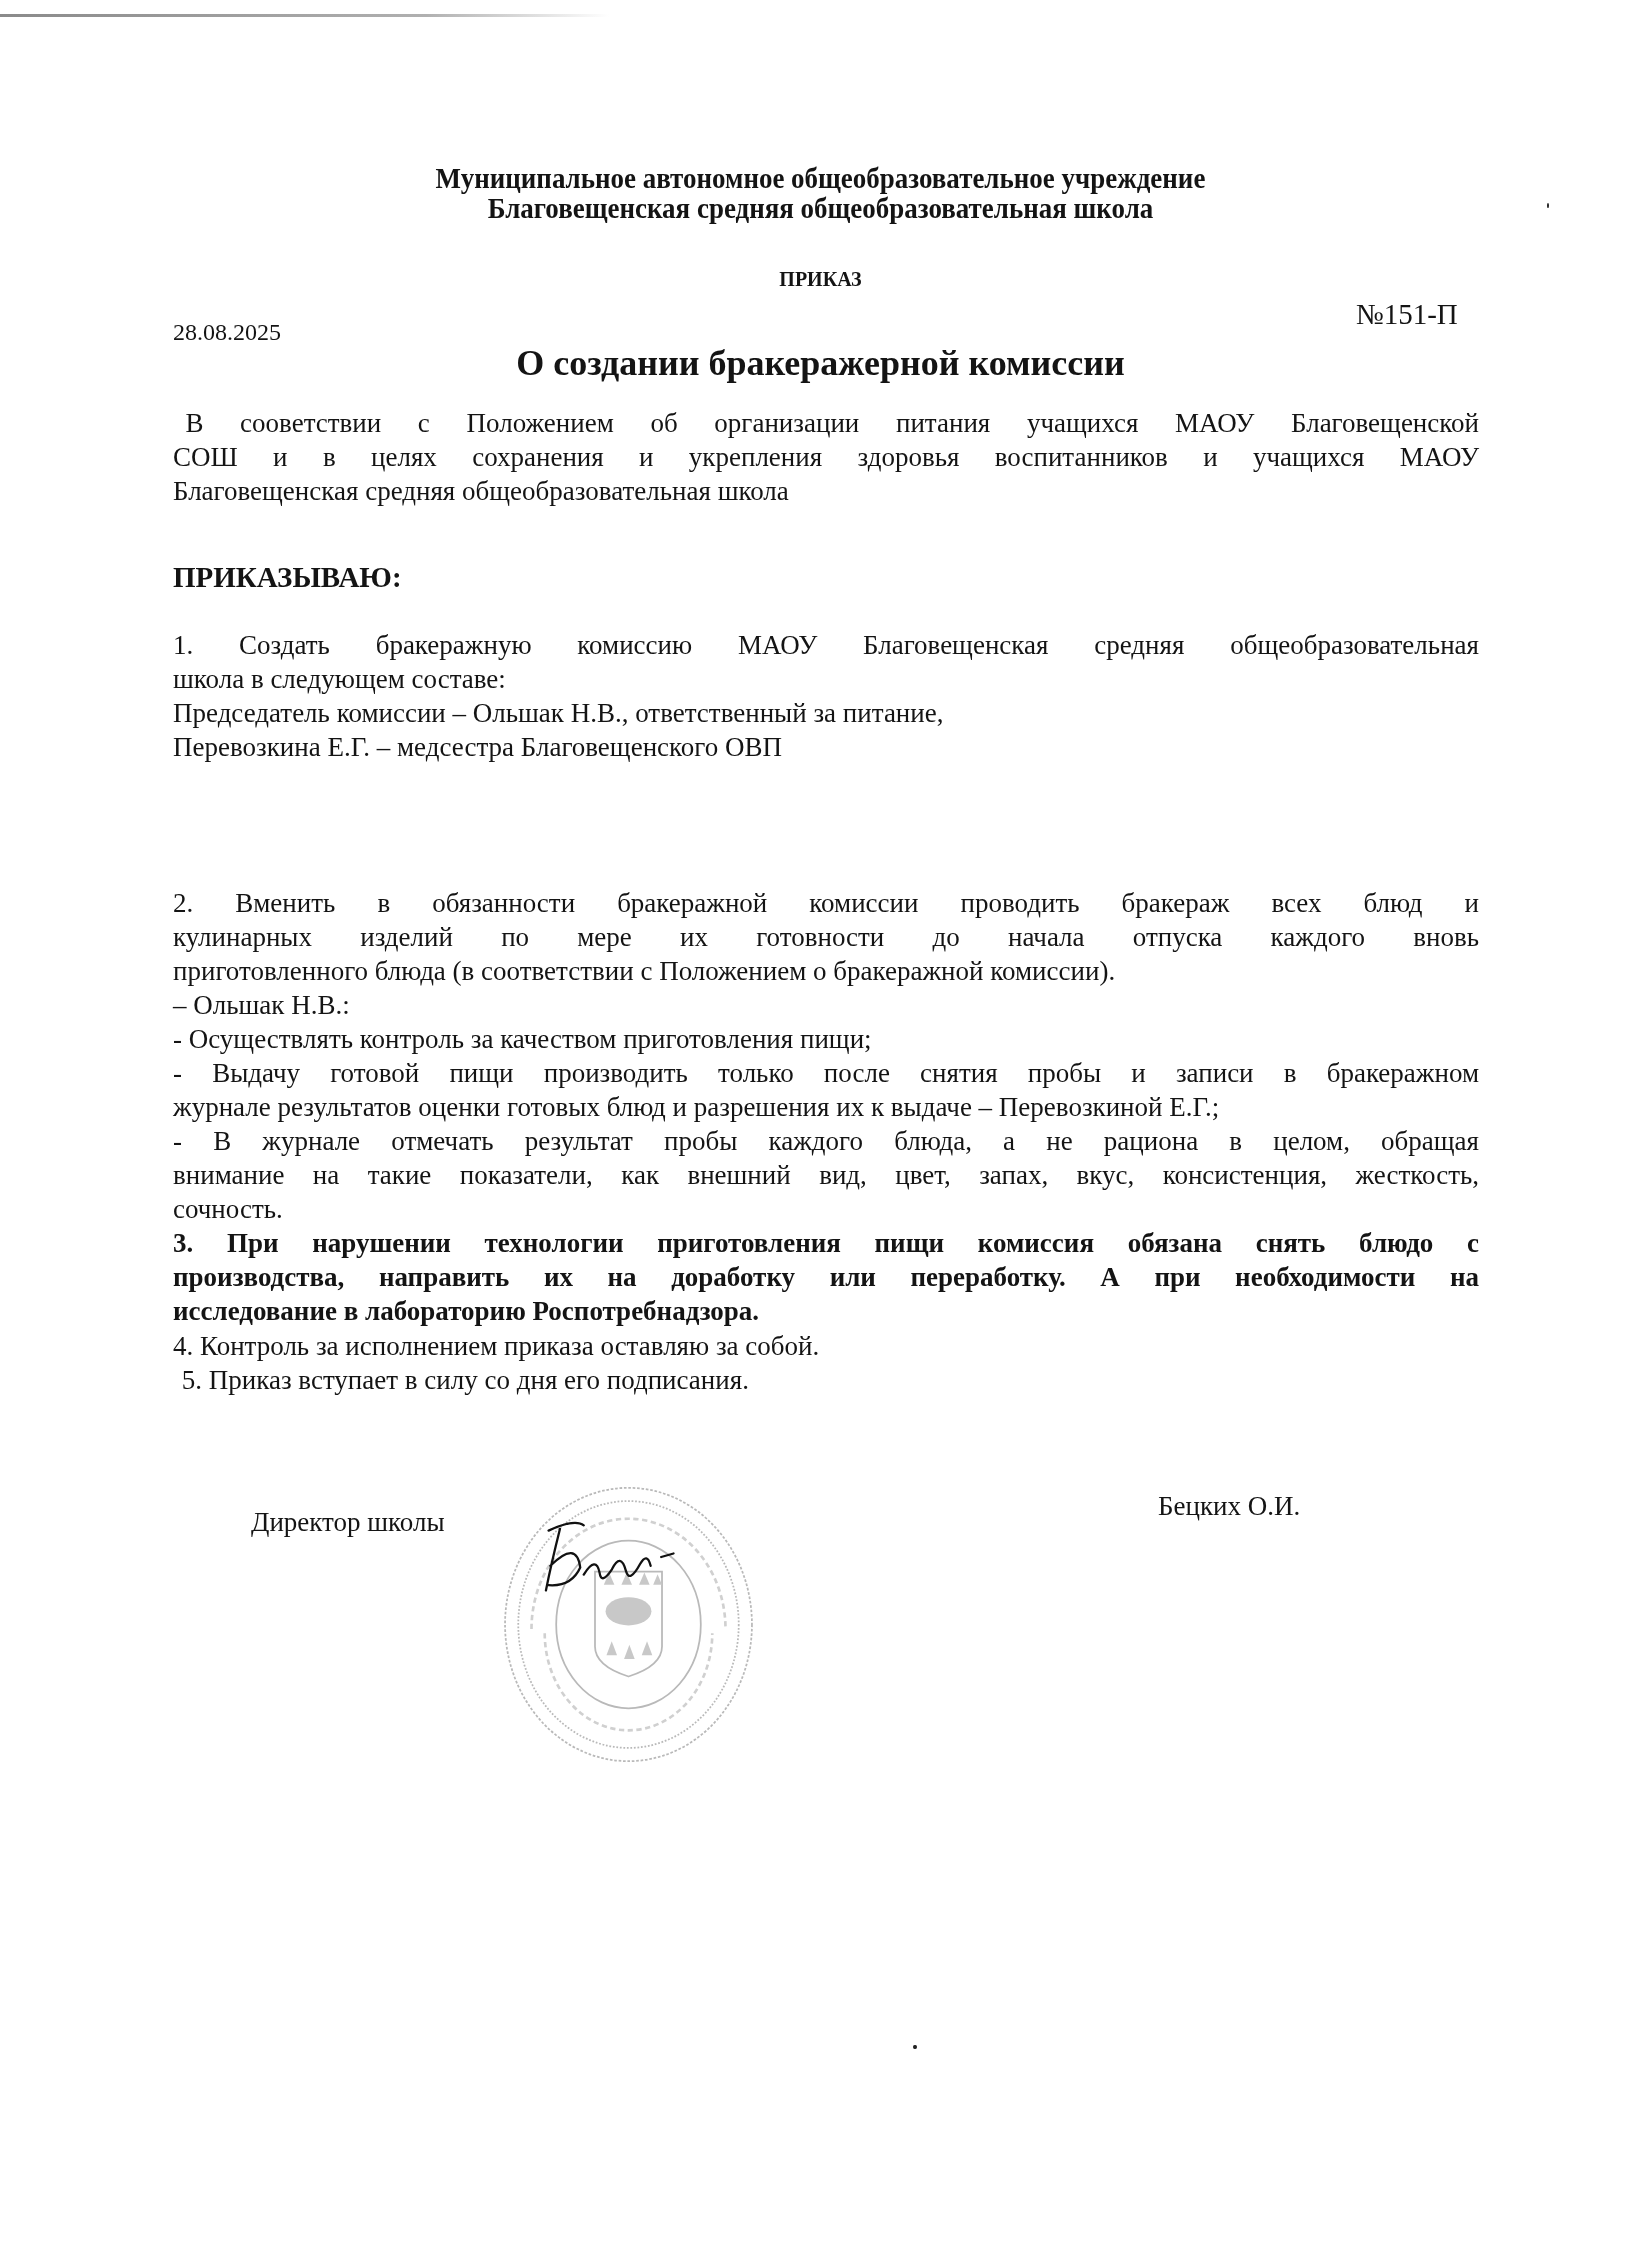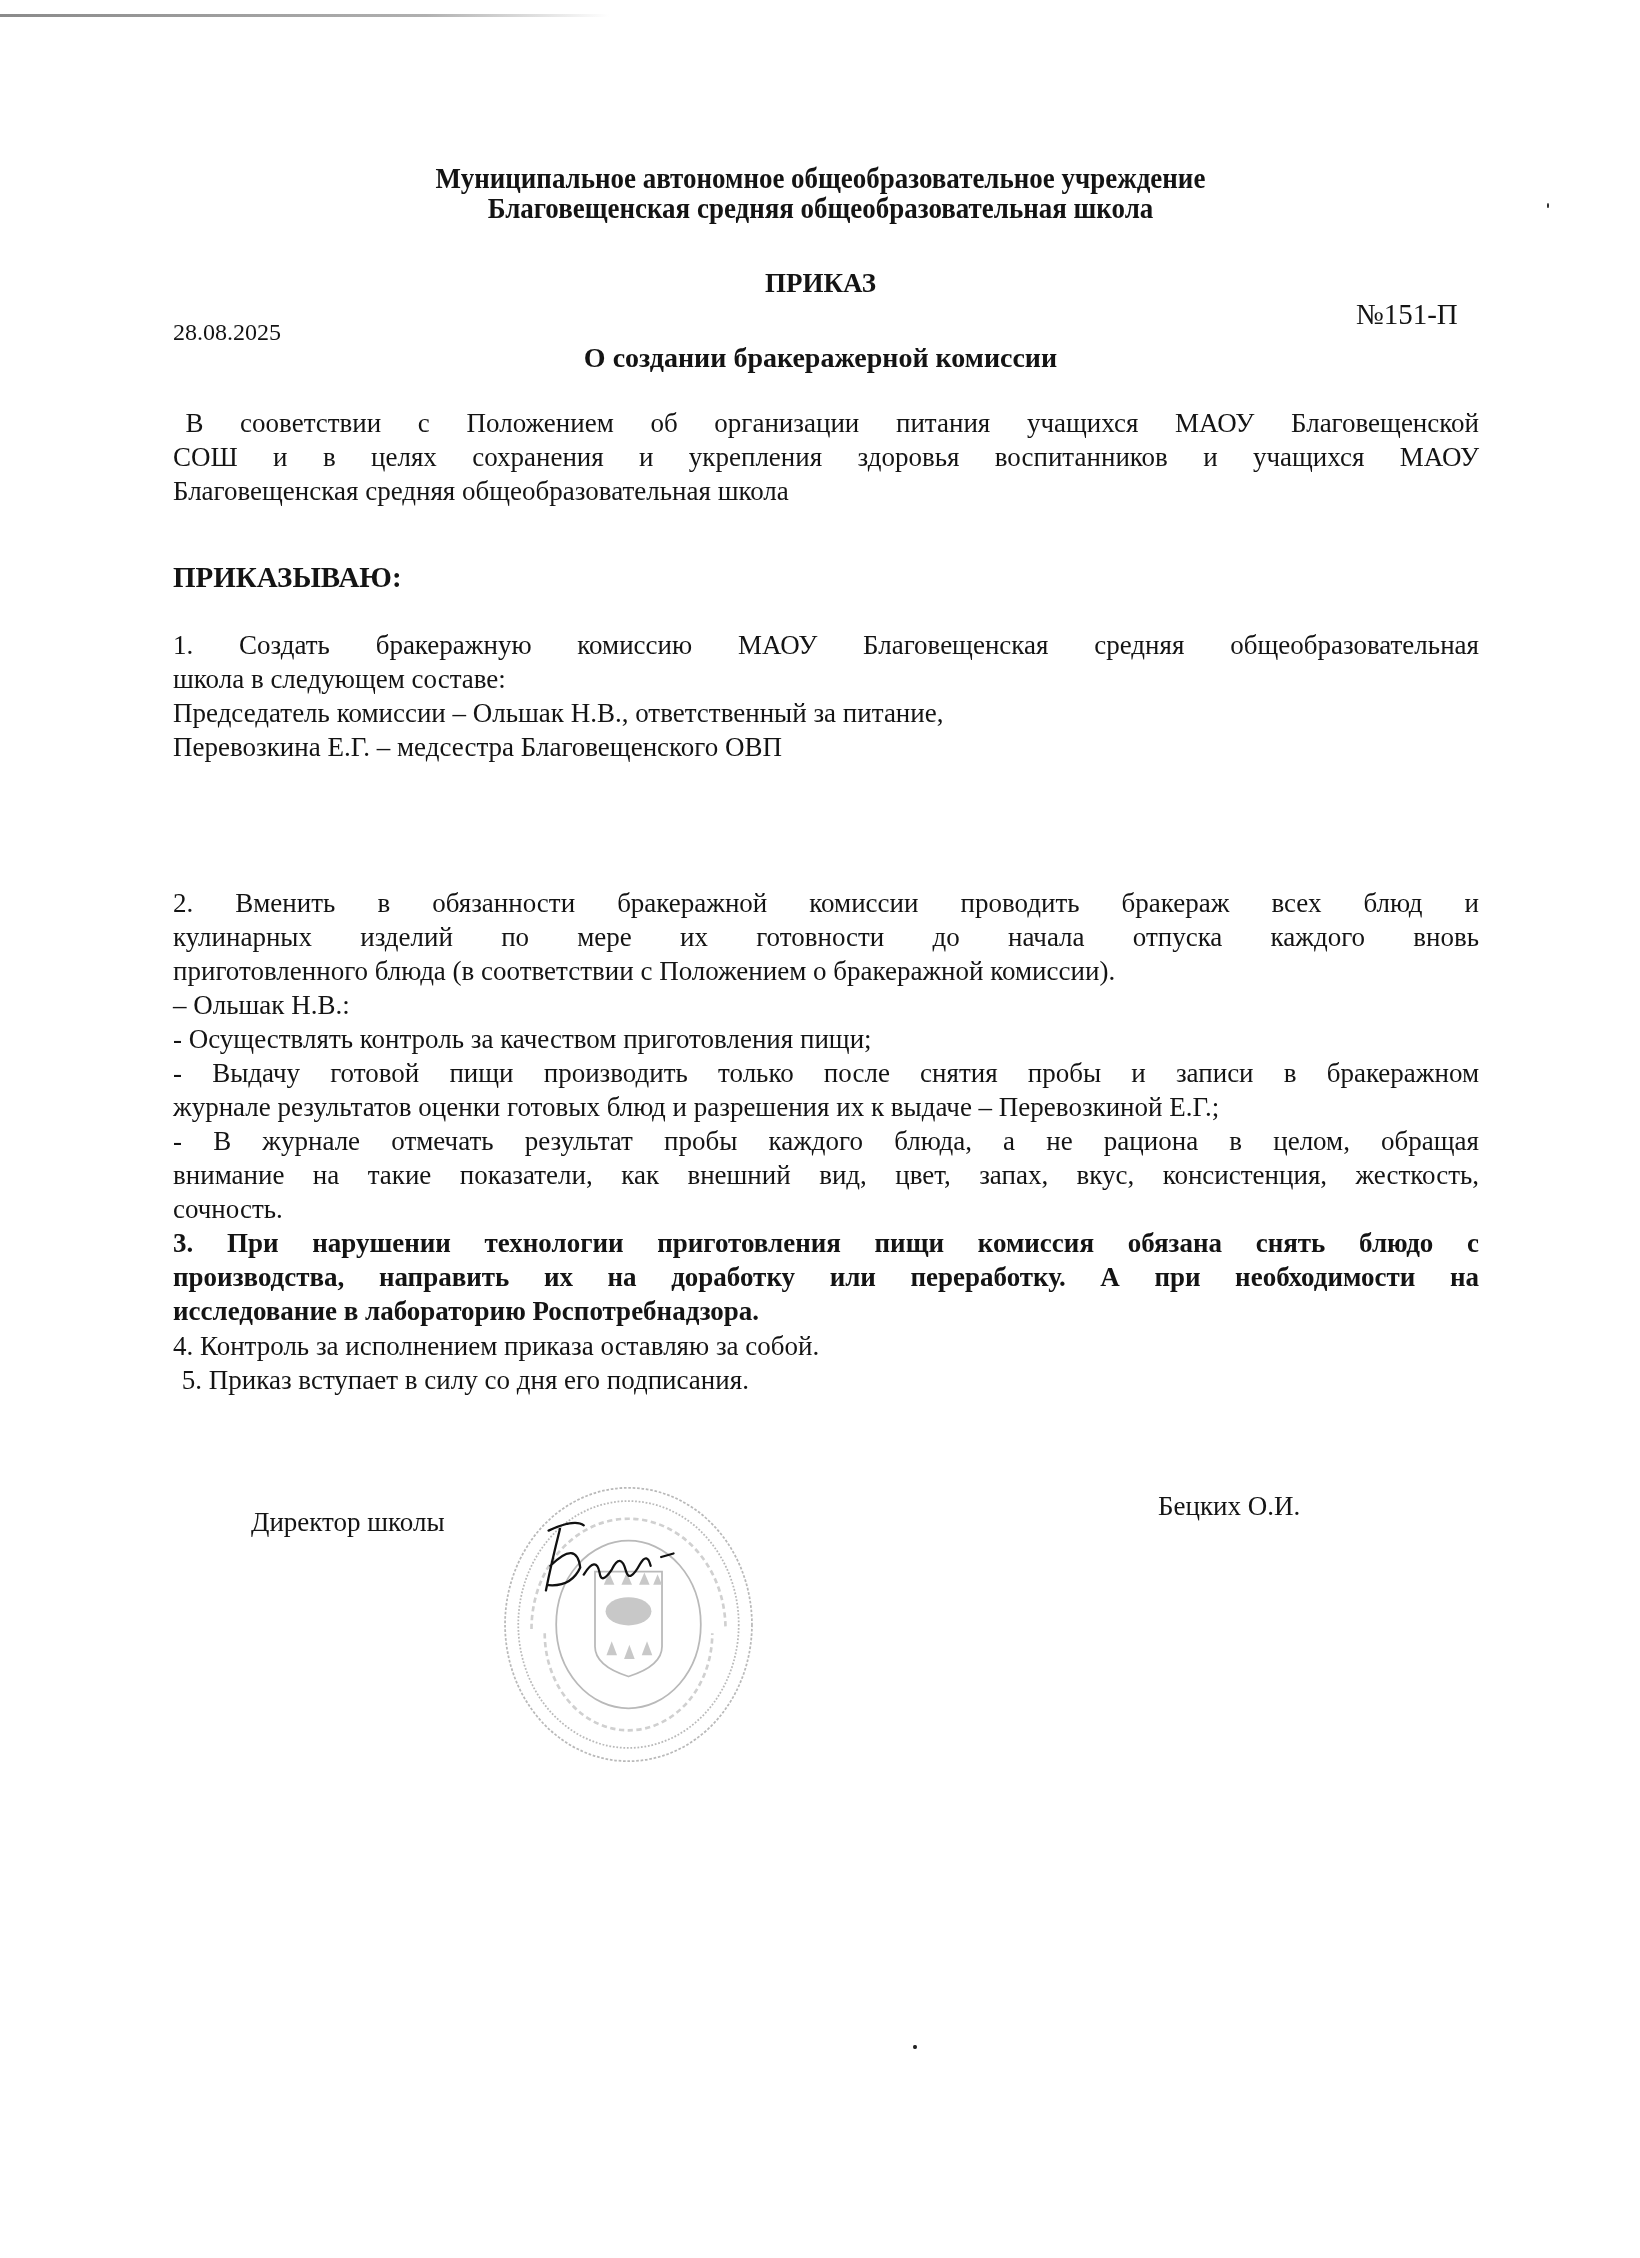--- a/index.html
+++ b/index.html
@@ -4,41 +4,41 @@
 <style>
   html, body { margin:0; padding:0; background:#ffffff; }
   body { width:1641px; height:2258px; position:relative; overflow:hidden;
          font-family:"Liberation Serif", "DejaVu Serif", serif; color:#141414; }
   .scanline { position:absolute; left:0; top:14px; width:609px; height:2.6px;
               background:linear-gradient(to right,#8a8a8a,#b0b0b0 70%,rgba(200,200,200,0)); }
   .abs { position:absolute; white-space:nowrap; }
   .center { left:0; width:1641px; text-align:center; }
   .b { font-weight:bold; }
   .hdr { font-size:29px; transform:scaleX(0.93); transform-origin:center; }
-  .title { font-size:27px; }
+  .title { font-size:20px; }
   .body { position:absolute; left:173px; width:1306px; font-size:27px; line-height:34px; }
   .just { text-align:justify; text-align-last:justify; display:block; }
   .line { display:block; white-space:nowrap; }
   .indent { text-indent:12.4px; }
   .stamp { position:absolute; left:496px; top:1479px; width:265px; height:291px; }
   .sig { position:absolute; left:529px; top:1513px; width:150px; height:88px; }
   .dot { position:absolute; width:3.5px; height:4.4px; background:#222; border-radius:50%; }
 </style>
 </head>
 <body>
 
 <div class="scanline"></div>
 
 <div class="abs center b hdr" style="top:162px;">Муниципальное  автономное  общеобразовательное учреждение</div>
 <div class="abs center b hdr" style="top:192px;">Благовещенская  средняя общеобразовательная школа</div>
 
 <div class="abs center b title" style="top:268px;">ПРИКАЗ</div>
 <div class="abs" style="top:298px; left:1356px; font-size:29px;">№151-П</div>
 <div class="abs" style="top:319px; left:173px; font-size:24px;">28.08.2025</div>
-<div class="abs center b" style="top:342px; font-size:28px;">О создании бракеражерной комиссии</div>
+<div class="abs center b" style="top:342px; font-size:36px;">О создании бракеражерной комиссии</div>
 
 <div class="body" style="top:406px;">
   <span class="just indent">В сооветствии с Положением об организации питания учащихся МАОУ Благовещенской</span>
   <span class="just">СОШ и в целях сохранения и укрепления здоровья воспитанников и учащихся МАОУ</span>
   <span class="line">Благовещенская средняя общеобразовательная школа</span>
 </div>
 
 <div class="abs b" style="top:561px; left:173px; font-size:29px;">ПРИКАЗЫВАЮ:</div>
 
 <div class="body" style="top:628px;">

